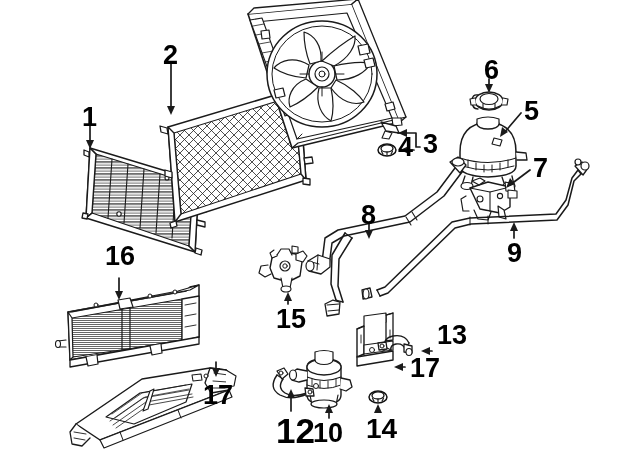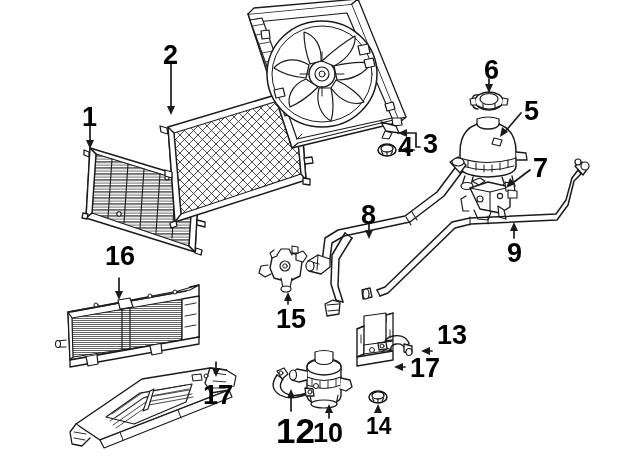--- a/index.html
+++ b/index.html
@@ -412,18 +412,18 @@
 <div class="callout" style="left:398px;top:134px;font-size:27px;">4</div>
 <div class="callout" style="left:524px;top:98px;font-size:27px;">5</div>
 <div class="callout" style="left:484px;top:57px;font-size:27px;">6</div>
 <div class="callout" style="left:533px;top:155px;font-size:27px;">7</div>
 <div class="callout" style="left:361px;top:202px;font-size:27px;">8</div>
 <div class="callout" style="left:507px;top:240px;font-size:27px;">9</div>
 <div class="callout" style="left:313px;top:420px;font-size:27px;">10</div>
 <div class="callout" style="left:410px;top:355px;font-size:27px;">17</div>
 <div class="callout" style="left:276px;top:413px;font-size:35px;">12</div>
 <div class="callout" style="left:437px;top:322px;font-size:27px;">13</div>
-<div class="callout" style="left:366px;top:415px;font-size:23px;">14</div>
+<div class="callout" style="left:366px;top:415px;font-size:28px;">14</div>
 <div class="callout" style="left:276px;top:306px;font-size:27px;text-align:right;">15</div>
 <div class="callout" style="left:105px;top:243px;font-size:27px;">16</div>
 <div class="callout" style="left:203px;top:341px;font-size:27px;margin-top:41px;">17</div>
 
 </div>
 
 </body></html>

